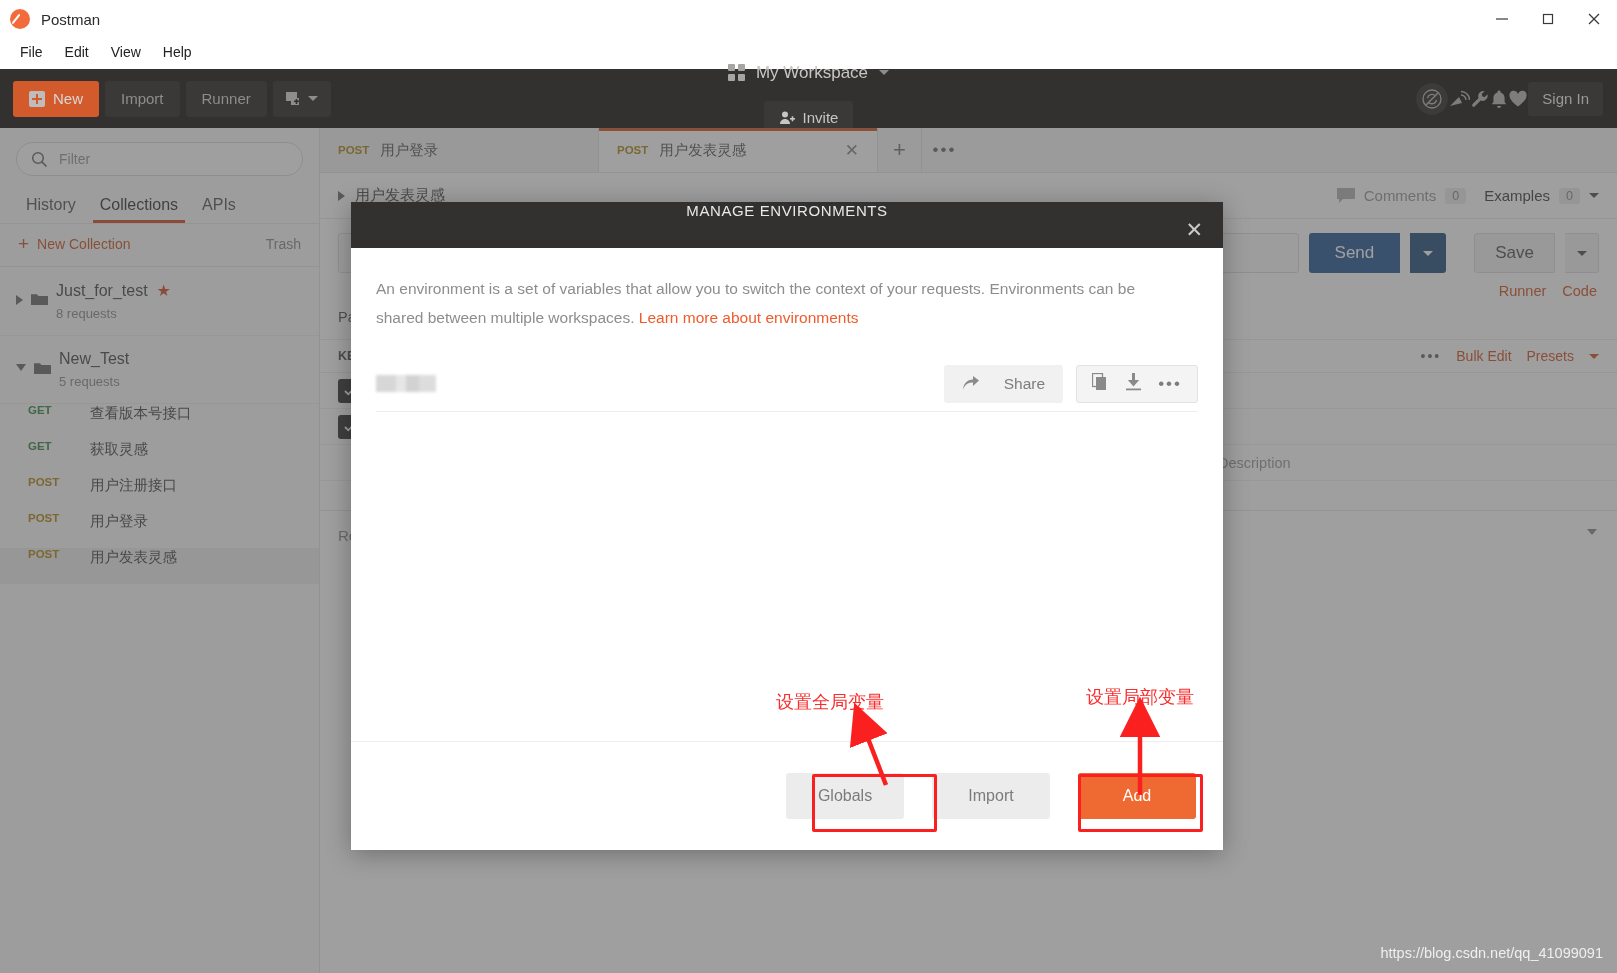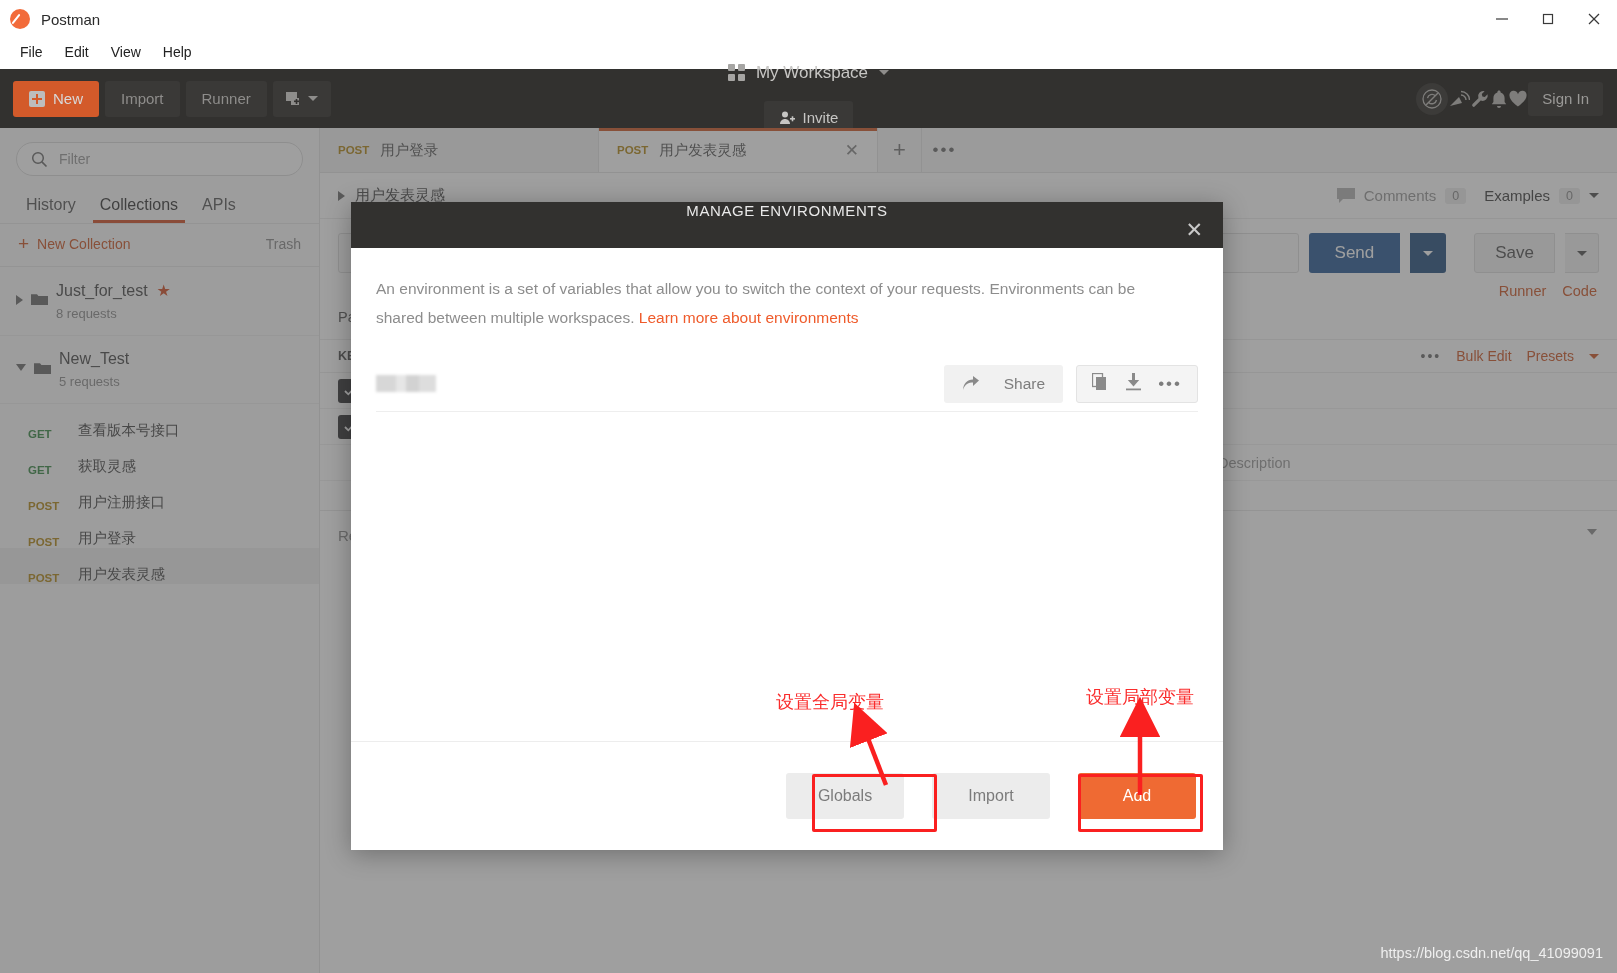--- a/index.html
+++ b/index.html
@@ -160,21 +160,21 @@
     border-top: 7px solid #6f6f6f;
   }
   .folder-ico { margin-top: 11px; flex: none; color: #6e6e6e; }
   .coll-meta { display: flex; flex-direction: column; gap: 6px; }
   .coll-name {
     font-size: 16px; color: #4d4d4d; display: flex; align-items: center; gap: 9px;
   }
   .star { color: #d4532a; font-size: 16px; }
   .coll-count { font-size: 13px; color: #8f8f8f; }
   .req-row {
-    display: flex; align-items: flex-end; height: 36px; padding-left: 28px; gap: 16px;
+    display: flex; align-items: flex-start; height: 36px; padding-left: 28px; gap: 28px;
   }
   .req-row.sel { background: #eeeeee; }
   .m-get { color: #3b8a47; font-size: 11.5px; font-weight: bold; width: 34px; }
   .m-post { color: #b58b1d; font-size: 11.5px; font-weight: bold; width: 34px; }
   .req-name { font-size: 14.5px; color: #4a4a4a; }
 
   
   .main {
     position: absolute; top: 128px; left: 320px; right: 0; bottom: 0;
     background: #ffffff;

